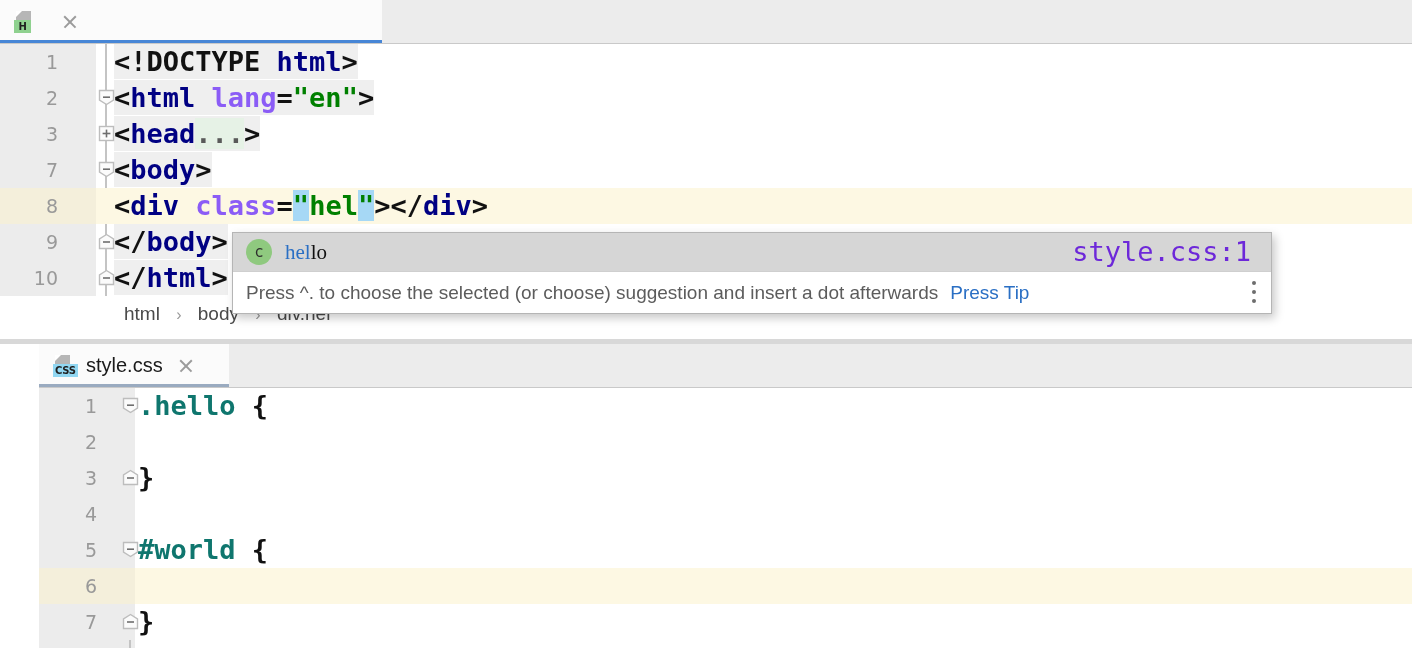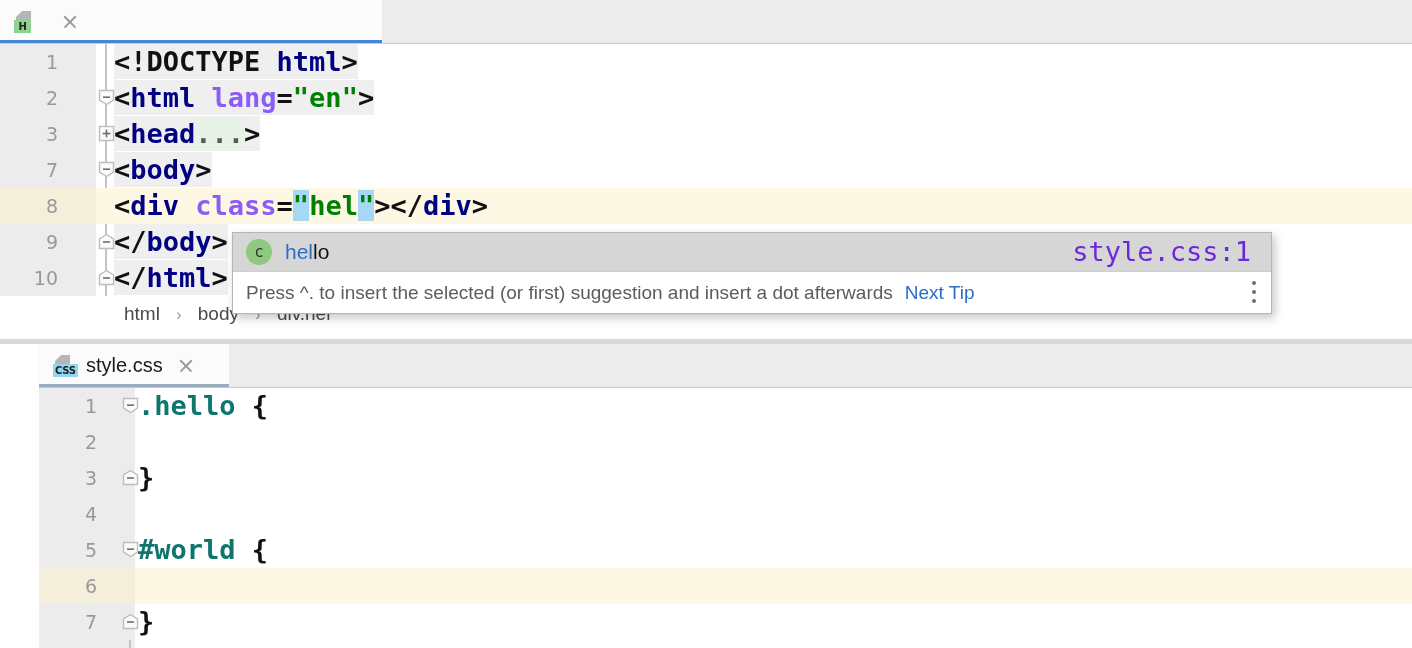--- a/index.html
+++ b/index.html
@@ -265,21 +265,21 @@
     color: #2e2e2e;
     font-family: "DejaVu Sans", sans-serif;
     font-size: 15px;
     display: flex;
     align-items: center;
     justify-content: center;
     flex: none;
     margin-right: 13px;
   }
   .popup-label {
-    font-family: Liberation Sans, sans-serif;
+    font-family: Liberation Serif, serif;
     font-size: 21px;
   }
   .popup-label .match { color: #2a6fc4; }
   .popup-label .rest  { color: #111111; }
   .popup-origin {
     position: absolute;
     right: 20px;
     top: 0;
     line-height: 38px;
     font-family: "DejaVu Sans Mono", monospace;
@@ -485,22 +485,22 @@
     </div>
   </div>
 
   <div class="popup" style="left:232px; top:232px; width:1040px;">
     <div class="popup-item">
       <span class="sym-icon">c</span>
       <span class="popup-label"><span class="match">hel</span><span class="rest">lo</span></span>
       <span class="popup-origin">style.css:1</span>
     </div>
     <div class="popup-tip">
-      <span class="tip-text">Press ^. to insert the selected (or first) suggestion and insert a dot afterwards</span>
-      <span class="tip-link">Next Tip</span>
+      <span class="tip-text">Press ^. to choose the selected (or choose) suggestion and insert a dot afterwards</span>
+      <span class="tip-link">Press Tip</span>
       <span class="tip-menu">
           <i></i>
           <i></i>
           <i></i>
         </span>
     </div>
   </div>
 
 </div>
 

